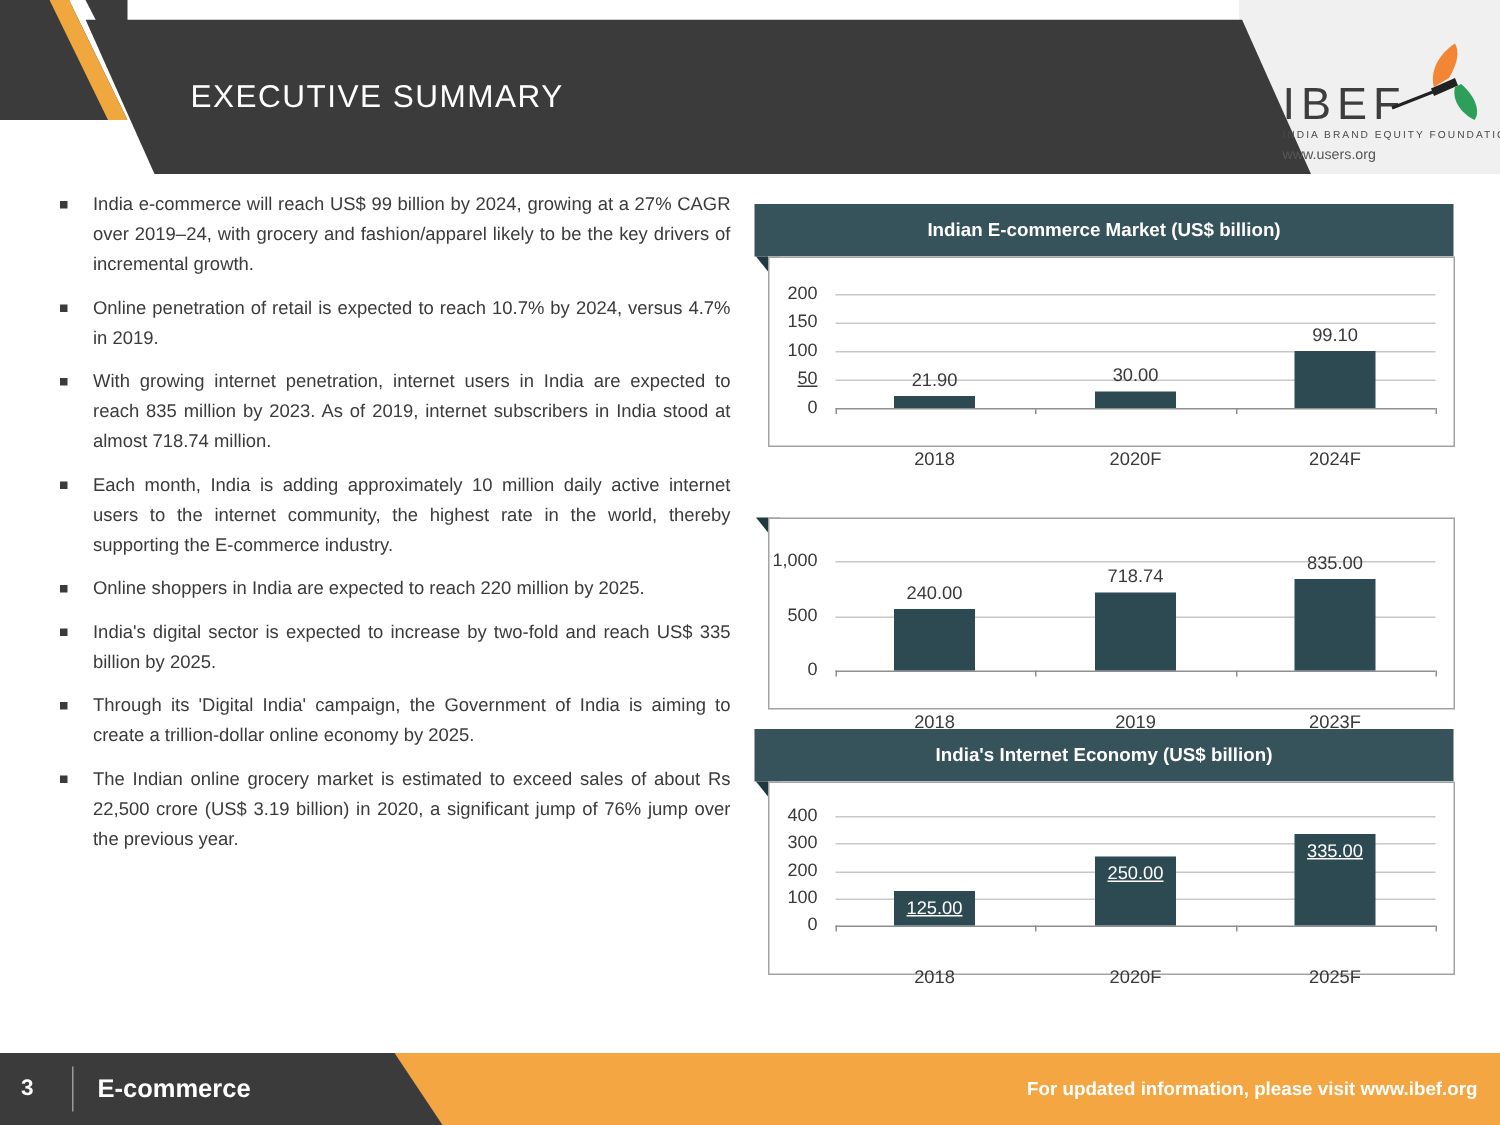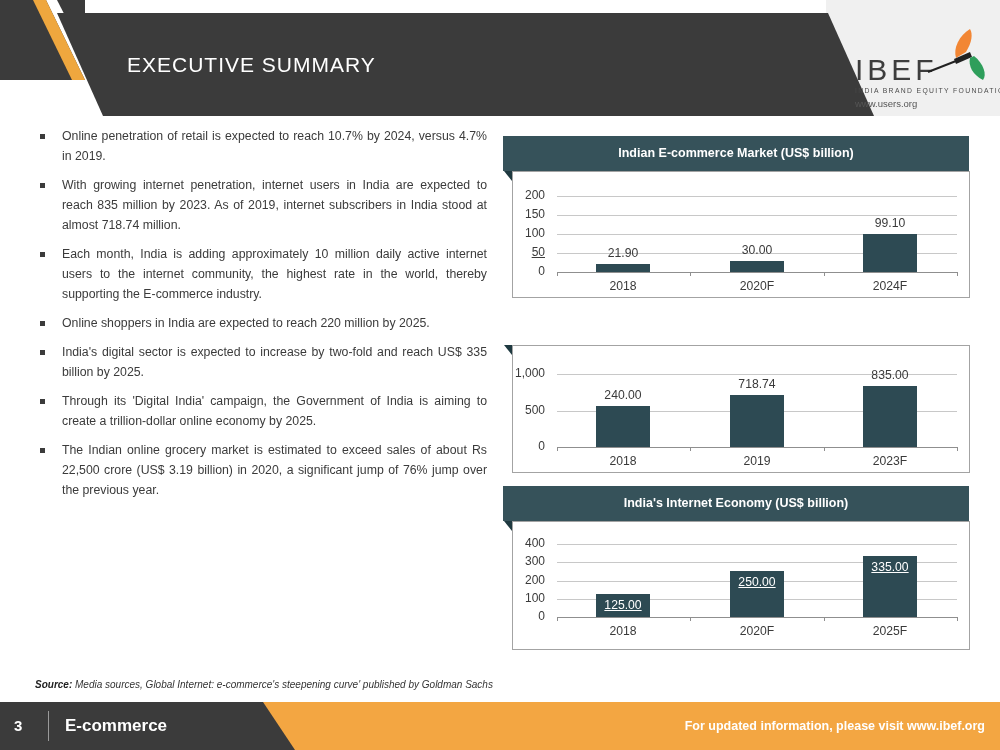--- a/index.html
+++ b/index.html
@@ -42,21 +42,21 @@
   .chart-notch{position:absolute;left:1px;top:35px;width:0;height:0;
     border-top:20px solid #1e3940;border-left:16px solid transparent;}
   .plot{position:absolute;left:9px;top:35px;width:456px;background:#fff;border:1px solid #a3a3a3;}
   .grid{position:absolute;height:1px;background:#c8c8c8;}
   .baseline{position:absolute;height:1px;background:#8f8f8f;}
   .ax-tick{position:absolute;width:1px;height:4px;background:#8f8f8f;}
   .ytick{position:absolute;width:40px;text-align:right;font-size:12px;color:#3a3a3a;}
   .bar{position:absolute;background:#2d4a53;}
   .vlabel{position:absolute;width:80px;text-align:center;font-size:12.2px;color:#3a3a3a;}
   .vlabel.inside{color:#ffffff;text-decoration:underline;}
-  .xlabel{position:absolute;width:90px;text-align:center;font-size:12.2px;color:#3a3a3a;}
+  .xlabel{position:absolute;width:90px;text-align:center;font-size:12.2px;color:#3a3a3a;margin-top:20px;}
 
   
   .footer-bar{left:0;top:702px;width:1000px;height:48px;background:#f3a642;}
   .footer-dark{position:absolute;left:0;top:0;width:300px;height:48px;background:#3b3b3b;
     clip-path:polygon(0 0,263px 0,295px 48px,0 48px);}
   .page-num{position:absolute;left:14px;top:0;line-height:48px;color:#fff;font-size:15px;font-weight:bold;}
   .footer-div{position:absolute;left:48px;top:9px;width:1px;height:30px;background:#9a9a9a;}
   .footer-section{position:absolute;left:65px;top:0;line-height:48px;color:#fff;font-size:17px;font-weight:bold;}
   .footer-note{position:absolute;right:15px;top:0;line-height:48px;color:#fff;font-size:12.5px;font-weight:bold;}
 </style>
@@ -78,20 +78,21 @@
       <path d="M44,1 C33,8 27,20 30,30 L40,24 C46,14 47,6 44,1 Z" fill="#f28634"></path>
       <path d="M28,31 L44,24 L46,29 L30,36 Z" fill="#222222"></path>
       <path d="M48,28 C58,36 61,47 57,52 C47,47 42,38 44,30 Z" fill="#2e9e5b"></path>
       <path d="M2,44 L30,33" stroke="#222222" stroke-width="2" fill="none"></path>
     </svg>
   </div>
   <div class="abs logo-tagline">INDIA BRAND EQUITY FOUNDATION</div>
   <div class="abs logo-url">www.users.org</div>
 
   <ul class="abs bullets">
+    <li>India e-commerce will reach US$ 99 billion by 2024, growing at a 27% CAGR over 2019–24, with grocery and fashion/apparel likely to be the key drivers of incremental growth.</li>
     <li>Online penetration of retail is expected to reach 10.7% by 2024, versus 4.7% in 2019.</li>
     <li>With growing internet penetration, internet users in India are expected to reach 835 million by 2023. As of 2019, internet subscribers in India stood at almost 718.74 million.</li>
     <li>Each month, India is adding approximately 10 million daily active internet users to the internet community, the highest rate in the world, thereby supporting the E-commerce industry.</li>
     <li>Online shoppers in India are expected to reach 220 million by 2025.</li>
     <li>India's digital sector is expected to increase by two-fold and reach US$ 335 billion by 2025.</li>
     <li>Through its 'Digital India' campaign, the Government of India is aiming to create a trillion-dollar online economy by 2025.</li>
     <li>The Indian online grocery market is estimated to exceed sales of about Rs 22,500 crore (US$ 3.19 billion) in 2020, a significant jump of 76% jump over the previous year.</li>
   </ul>
 
   <div class="abs chart-panel" style="top:136px">
@@ -176,23 +177,20 @@
         <div class="xlabel" style="left: 65px; top: 102px;">2018</div>
         <div class="bar" style="left: 217px; top: 49.375px; width: 54px; height: 45.625px;"></div>
         <div class="vlabel inside" style="left: 204px; top: 53.375px;">250.00</div>
         <div class="xlabel" style="left: 199px; top: 102px;">2020F</div>
         <div class="bar" style="left: 350px; top: 33.8625px; width: 54px; height: 61.1375px;"></div>
         <div class="vlabel inside" style="left: 337px; top: 37.8625px;">335.00</div>
         <div class="xlabel" style="left: 332px; top: 102px;">2025F</div>
       </div>
   </div>
 
-  <div class="abs source">
-    <b>Source:</b><span> Media sources, Global Internet: e-commerce's steepening curve' published by Goldman Sachs</span>
-  </div>
 
   <div class="abs footer-bar">
     <div class="footer-dark"></div>
     <div class="page-num">3</div>
     <div class="footer-div"></div>
     <div class="footer-section">E-commerce</div>
     <div class="footer-note">For updated information, please visit www.ibef.org</div>
   </div>
 
 </div>

